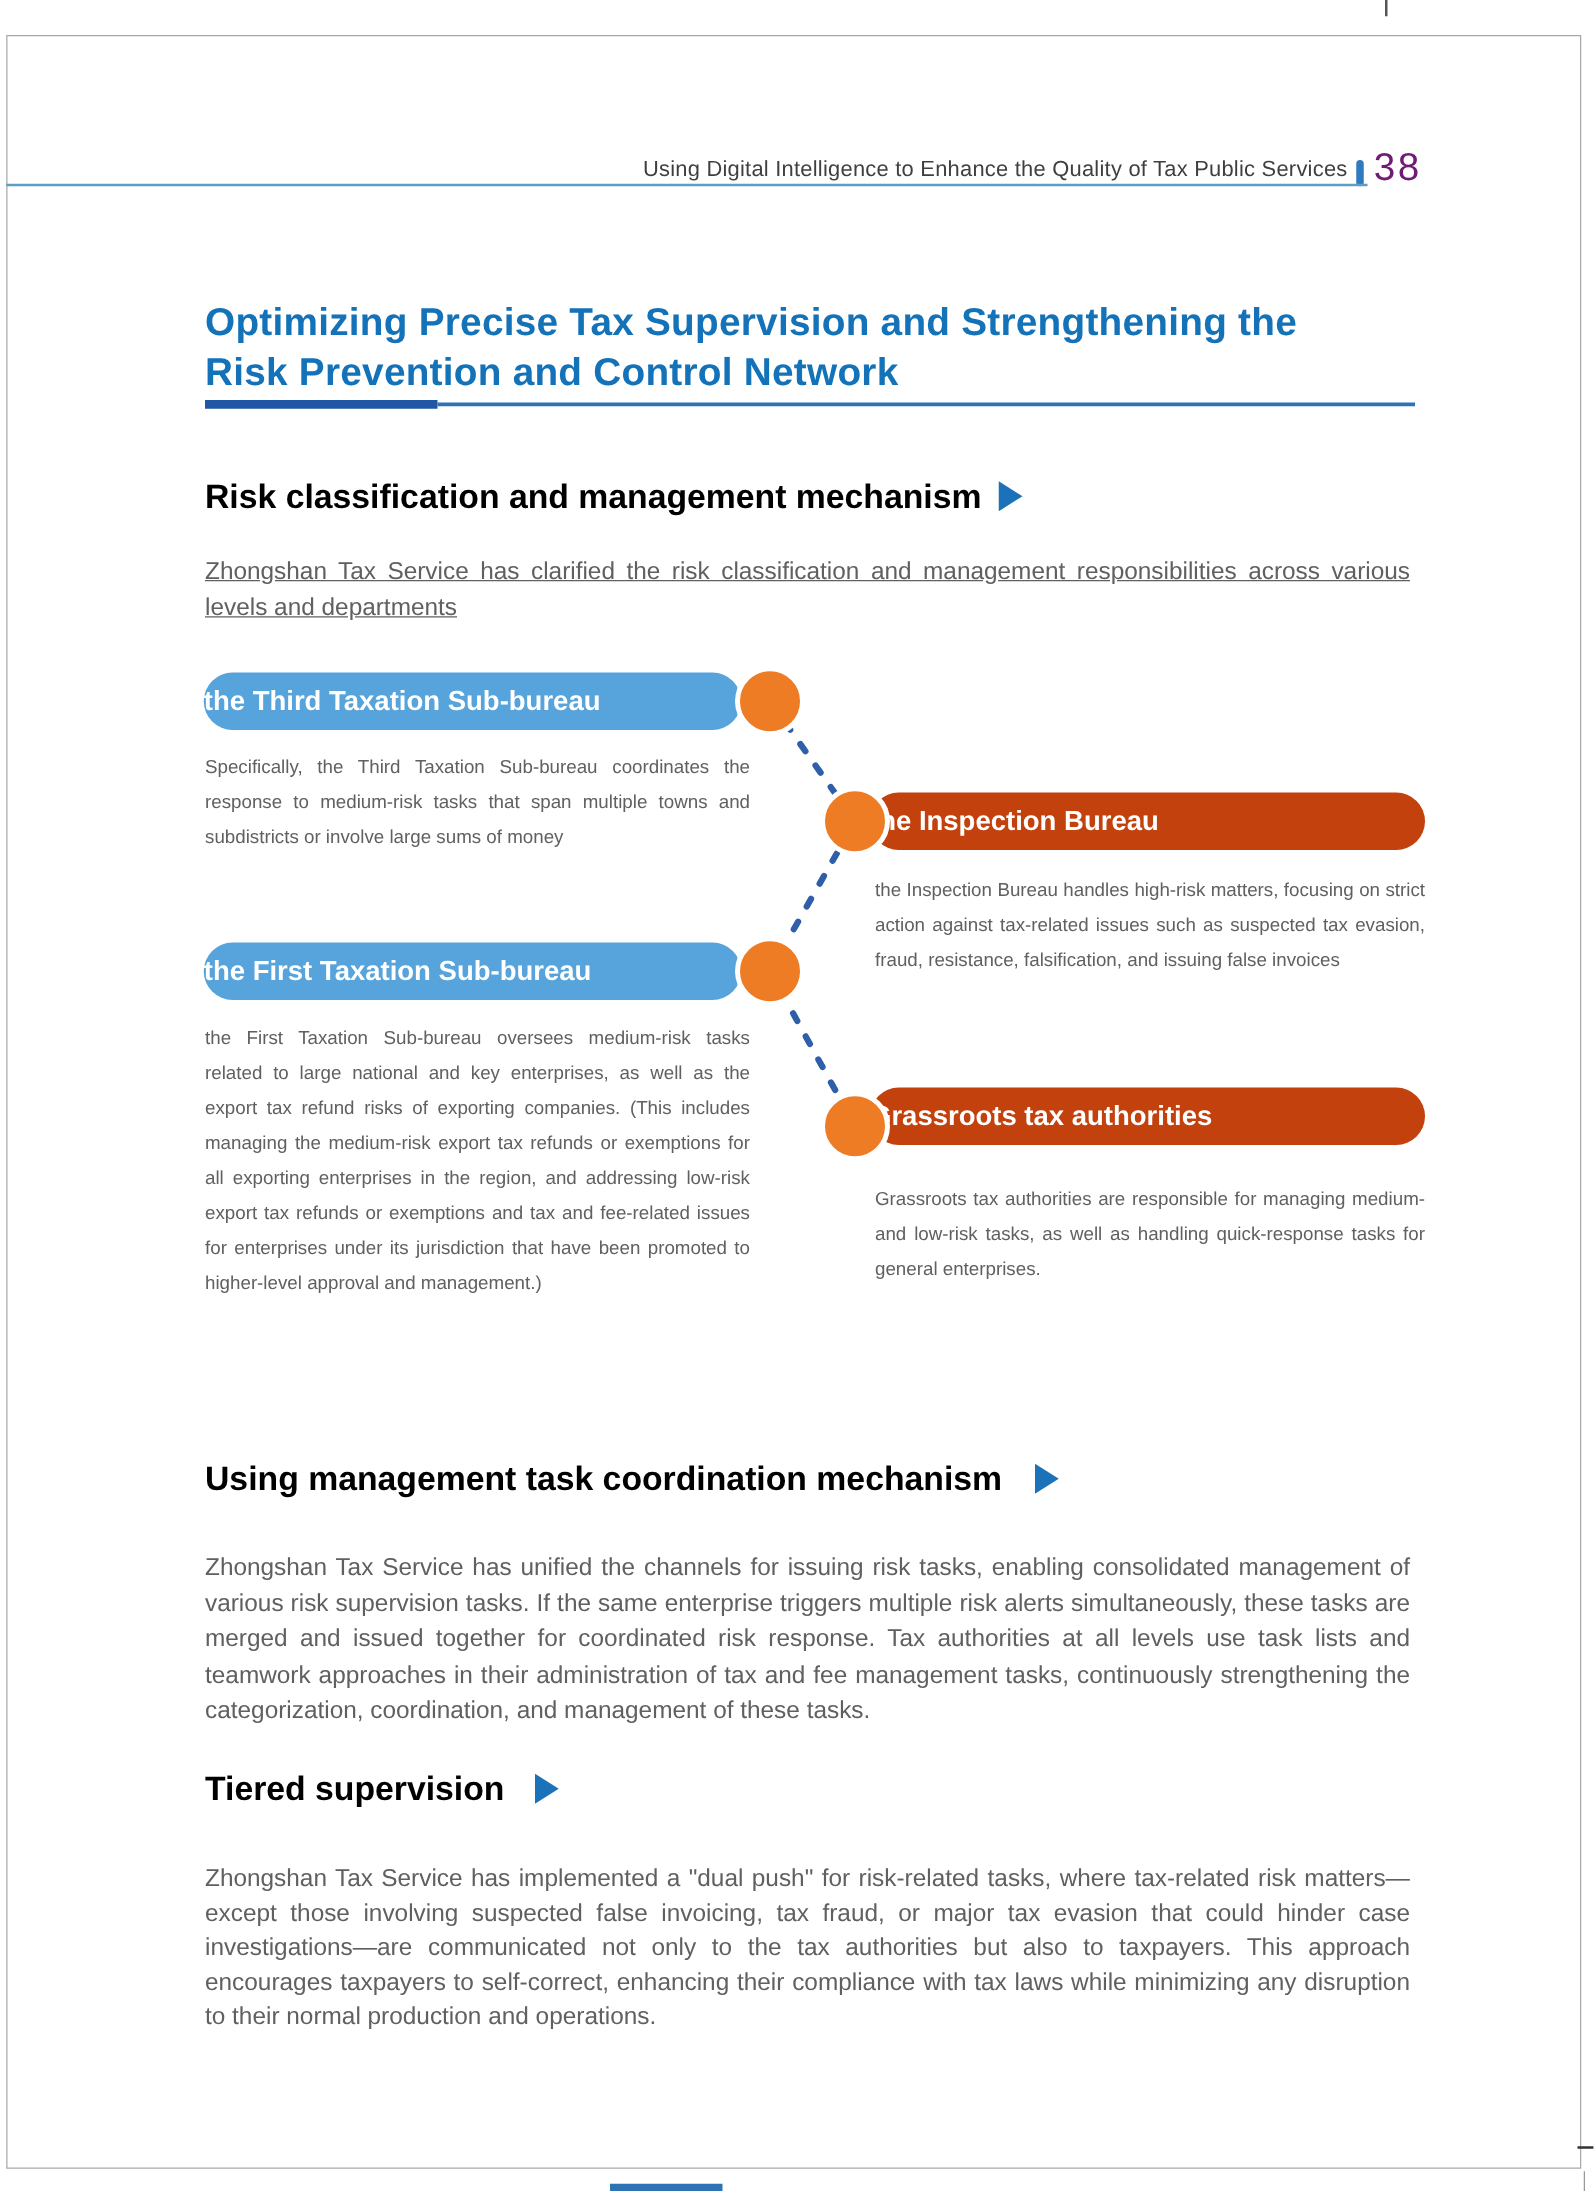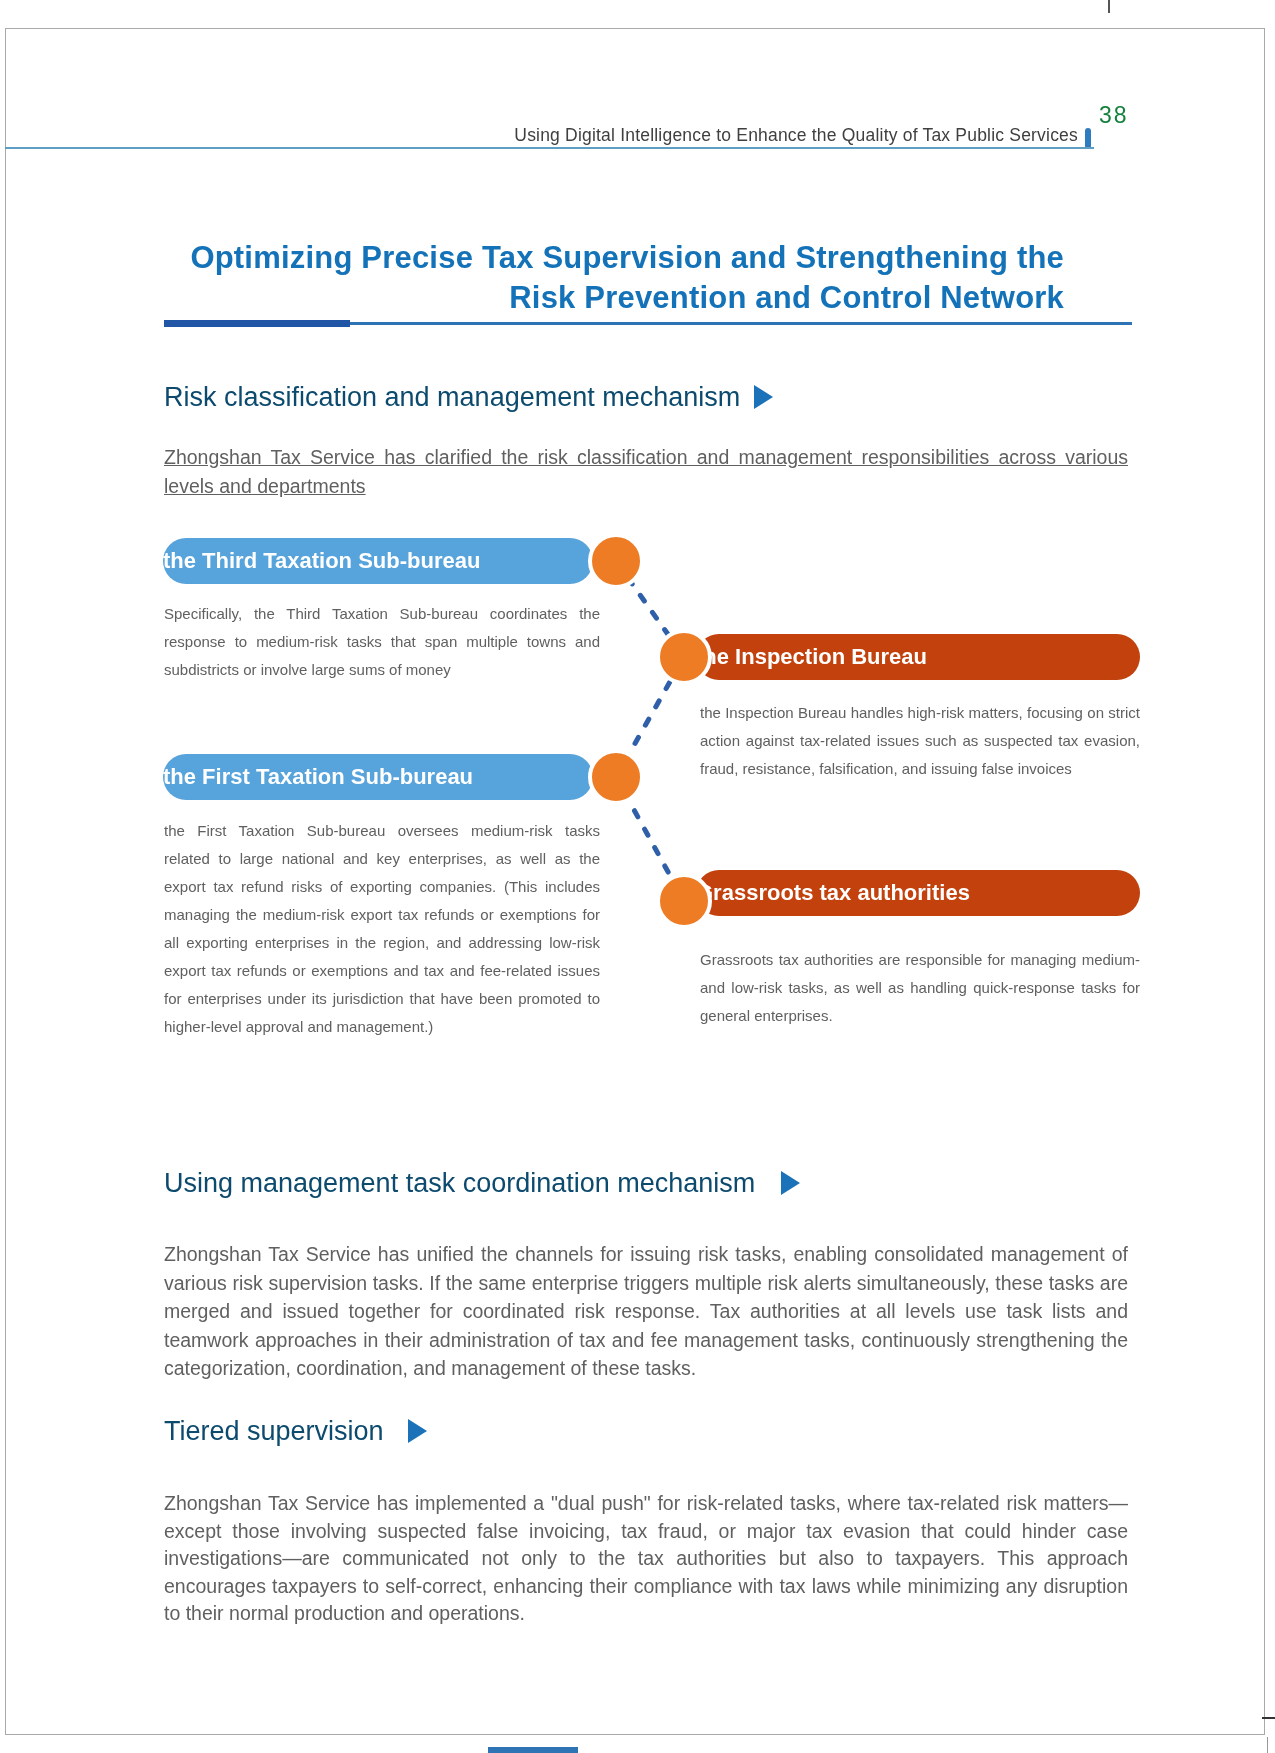--- a/index.html
+++ b/index.html
@@ -10,31 +10,31 @@
          border:1px solid #a9a9a9;box-sizing:border-box;}
   .cropmark-top{position:absolute;left:1108px;top:0;width:2px;height:13px;background:#555;}
   .cropmark-right{position:absolute;left:1262px;top:1717px;width:13px;height:2px;background:#333;}
   .cropmark-bottom{position:absolute;left:1267px;top:1737px;width:1px;height:16px;background:#999;}
   .footer-strip{position:absolute;left:488px;top:1747px;width:90px;height:6px;background:#2e74b5;}
 
   
   .hdr-title{position:absolute;right:197px;top:125px;font-size:17.5px;color:#3f3f3f;
              letter-spacing:.2px;white-space:nowrap;}
   .hdr-sep{position:absolute;left:1085px;top:128px;width:6px;height:21px;border-radius:3px;background:#2f7bbf;}
-  .hdr-num{position:absolute;left:1099px;top:102px;font-size:23px;color:#15803d;letter-spacing:2px;}
+  .hdr-num{position:absolute;left:1099px;top:116px;font-size:31px;color:#701a75;letter-spacing:2px;}
   .hdr-line{position:absolute;left:5px;top:147px;width:1089px;height:2px;background:#5e9ec4;}
 
   
   .main-title{position:absolute;left:164px;top:238px;width:900px;font-size:31px;font-weight:bold;
-              color:#1372b8;line-height:40px;letter-spacing:.2px;text-align:right;}
+              color:#1372b8;line-height:40px;letter-spacing:.2px;}
   .rule-thick{position:absolute;left:164px;top:320px;width:186px;height:7px;background:#2156a6;}
   .rule-thin{position:absolute;left:350px;top:322px;width:782px;height:3px;background:#2e74b5;}
 
   
-  .sec-heading{position:absolute;font-size:27px;font-weight:normal;color:#0c4a6e;white-space:nowrap;}
+  .sec-heading{position:absolute;font-size:27px;font-weight:bold;color:#000000;white-space:nowrap;}
   .h1{left:164px;top:382px;}
   .h2{left:164px;top:1168px;}
   .h3{left:164px;top:1416px;}
   .tri{display:inline-block;width:0;height:0;border-top:12px solid transparent;
        border-bottom:12px solid transparent;border-left:19px solid #1b72b8;
        vertical-align:-3px;}
   .g1{margin-left:14px;} .g2{margin-left:26px;} .g3{margin-left:24px;}
 
   
   .body-text{position:absolute;font-size:19.5px;color:#606060;text-align:justify;}

